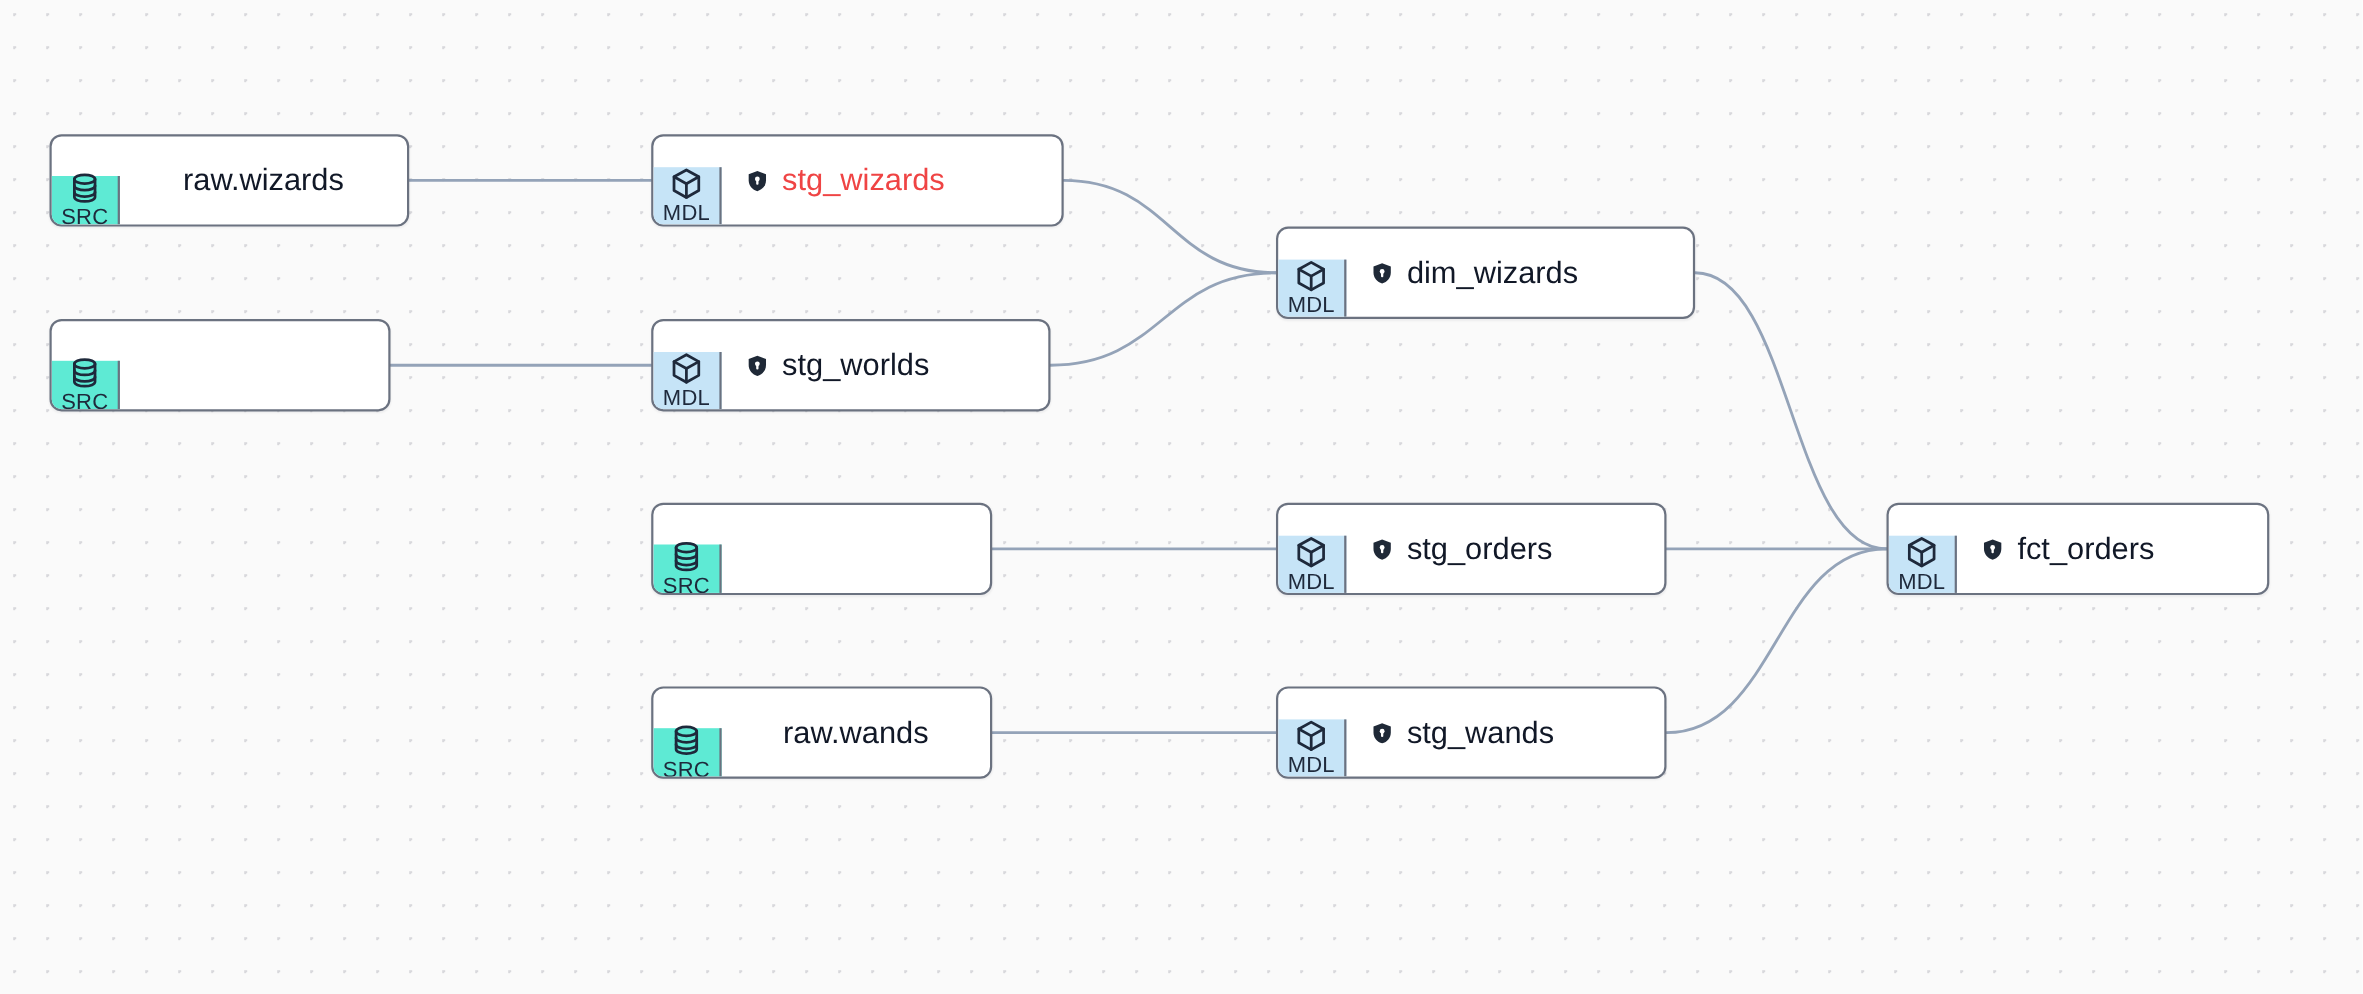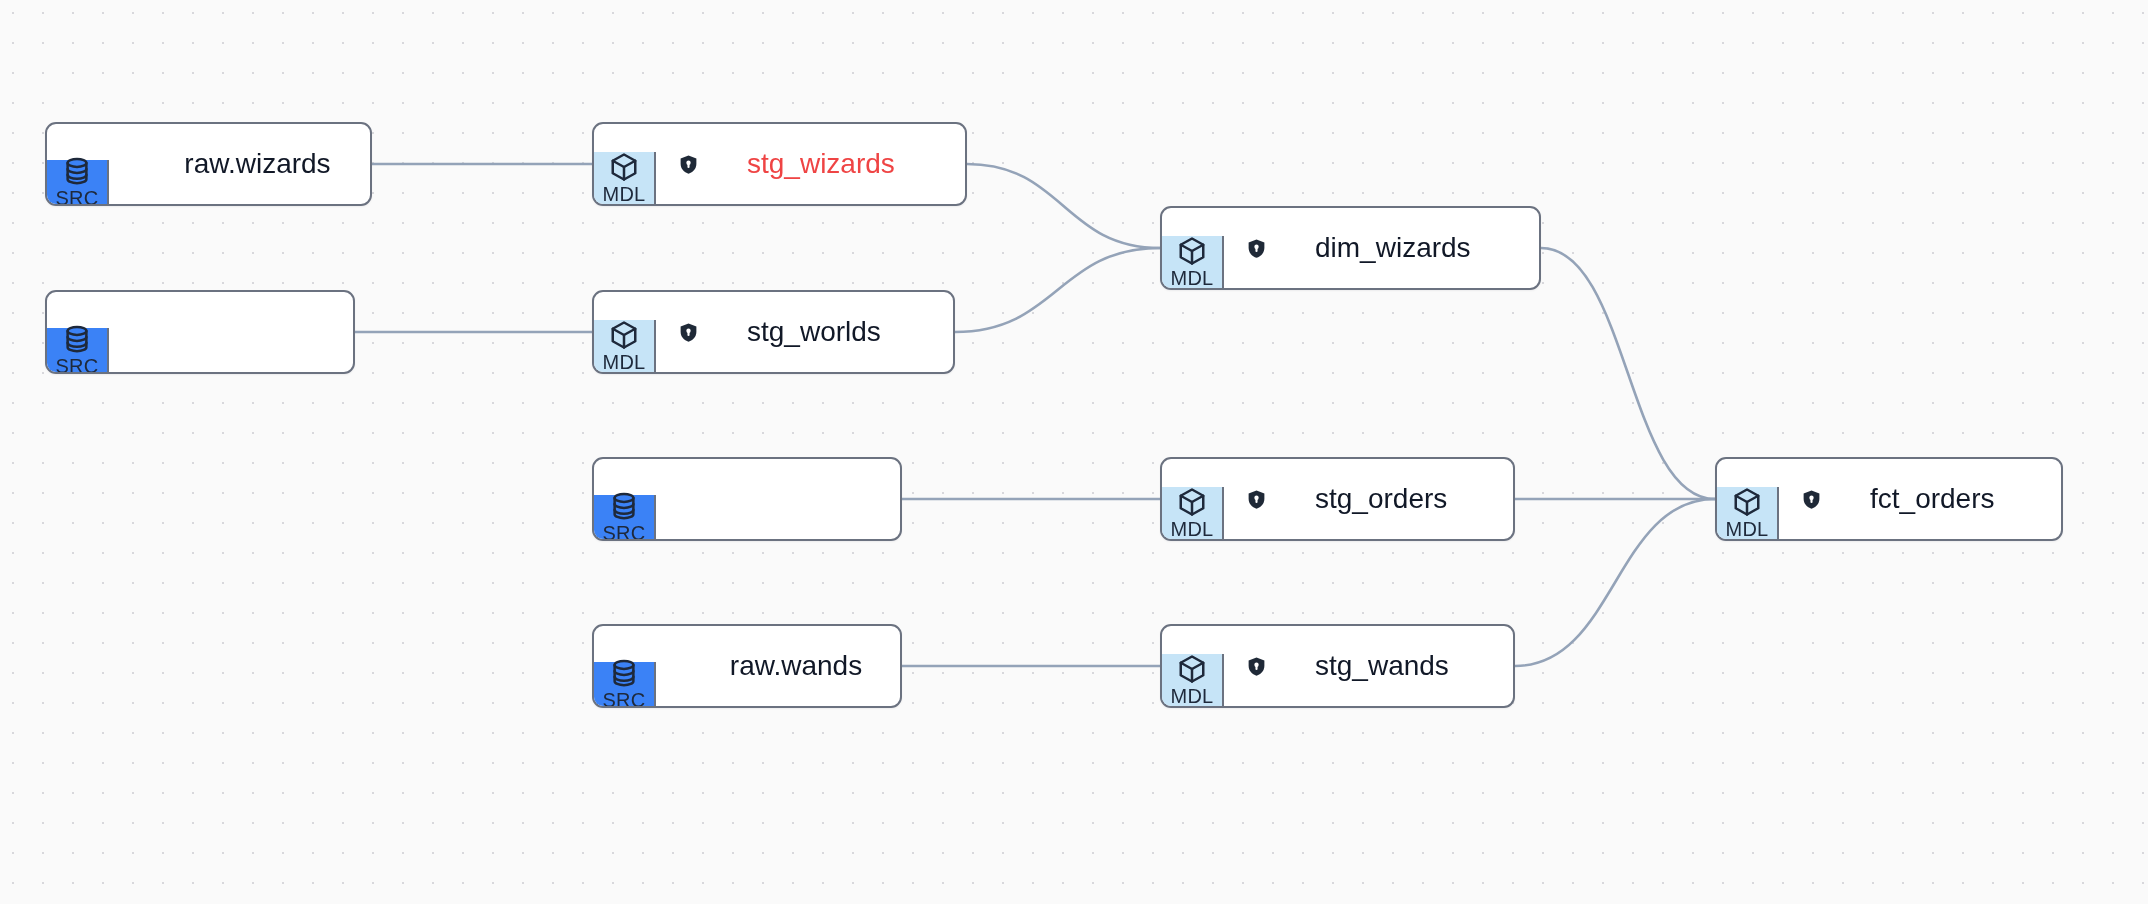--- a/index.html
+++ b/index.html
@@ -41,21 +41,21 @@
     flex: 0 0 auto;
     width: 62px;
     display: flex;
     flex-direction: column;
     align-items: center;
     justify-content: center;
     gap: 2px;
     border-right: 2px solid #6b7280;
     box-sizing: border-box;
   }
-  .badge.src { background: #3b82f6; margin-top: 36px; }
+  .badge.src { background: #5eead4; margin-top: 36px; }
   .badge.mdl { background: #c6e4f7; margin-top: 28px; }
   .badge-icon {
     display: block;
     width: 30px;
     height: 30px;
     line-height: 0;
   }
   .badge-icon svg { display: block; }
   .badge-text {
     font-size: 20px;
@@ -77,21 +77,20 @@
     width: 21px;
     height: 21px;
     line-height: 0;
   }
   .shield-icon svg { display: block; }
   .node-label {
     font-size: 28px;
     color: #111827;
     white-space: nowrap;
     line-height: 1;
-    margin-left: 36px;
   }
 </style>
 </head>
 <body>
 
 <div id="canvas">
 
   <svg id="edge-layer" viewBox="0 0 2148 904" xmlns="http://www.w3.org/2000/svg">
       <path d="M 372 164 L 592 164" fill="none" stroke="#94a3b8" stroke-width="2.6" stroke-linecap="round"></path>
       <path d="M 355 332 L 592 332" fill="none" stroke="#94a3b8" stroke-width="2.6" stroke-linecap="round"></path>

